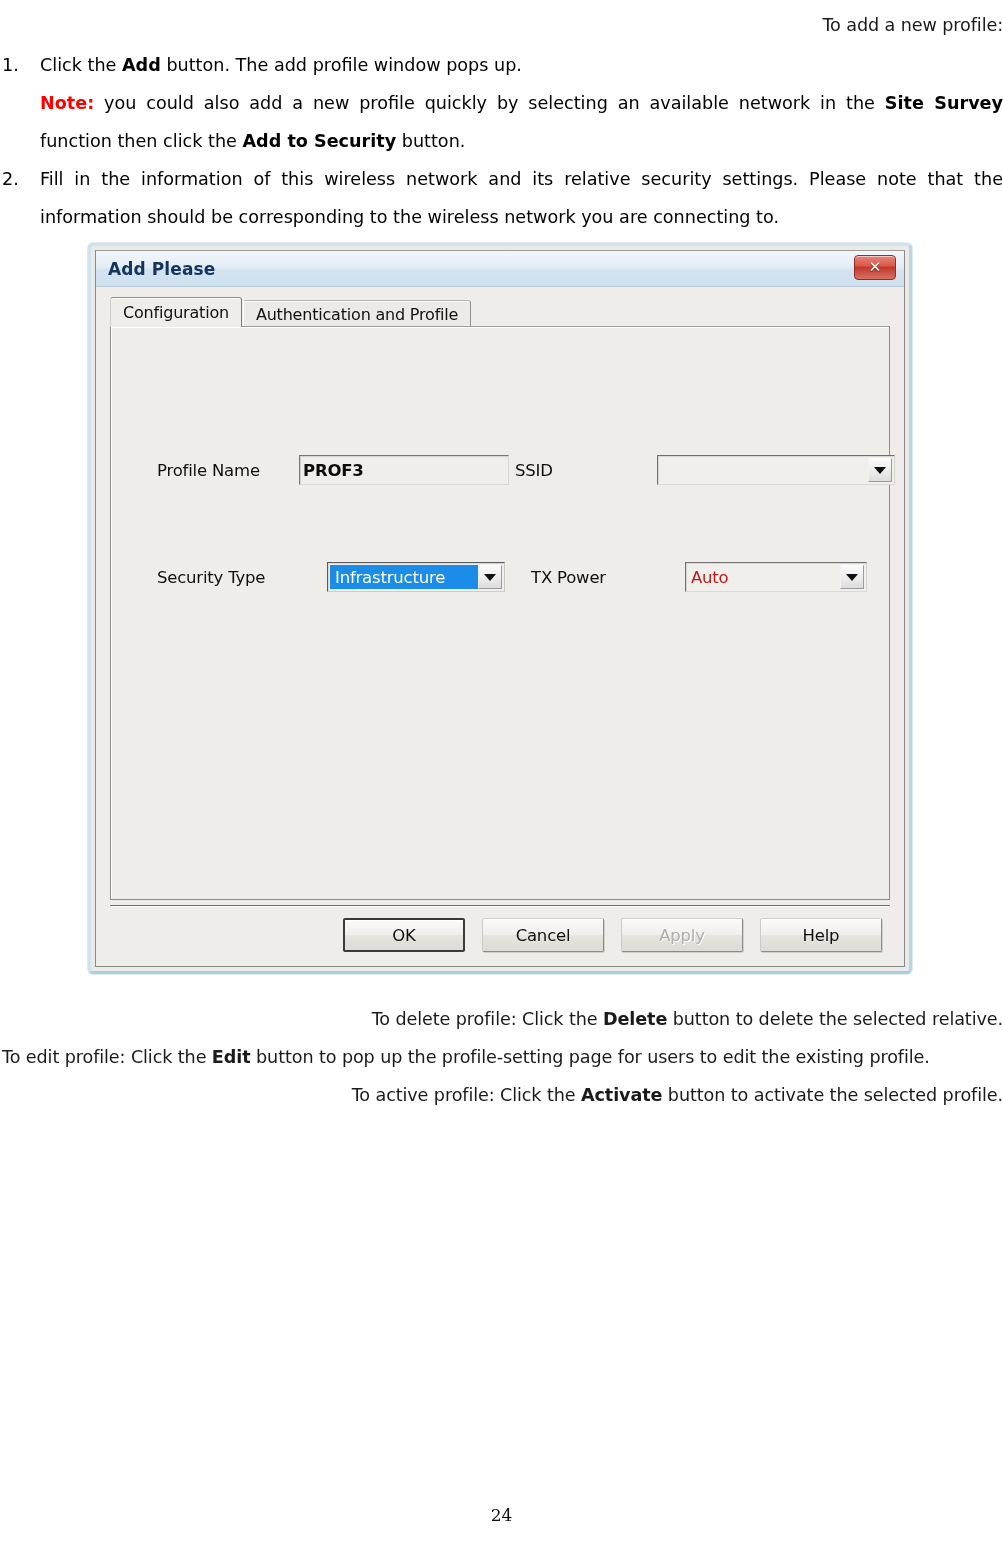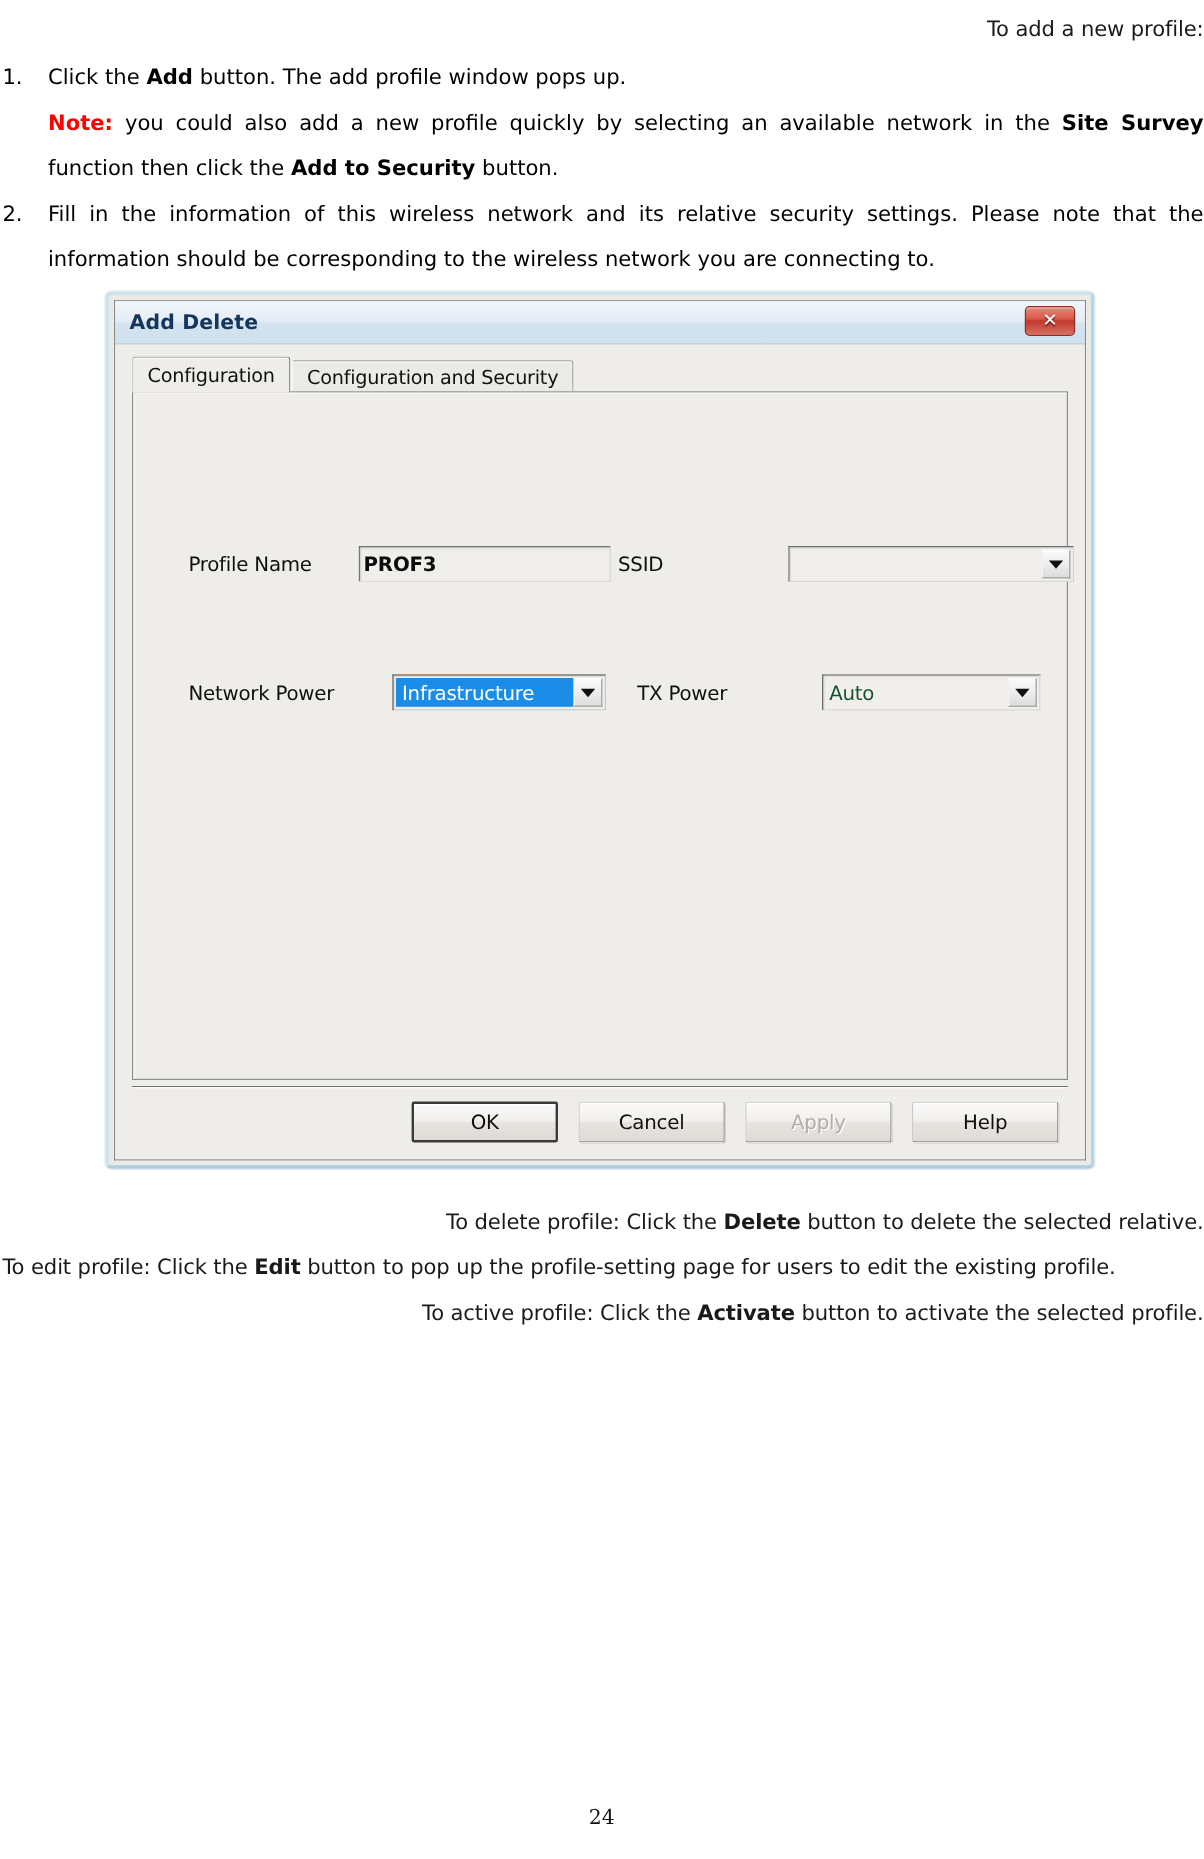--- a/index.html
+++ b/index.html
@@ -246,21 +246,21 @@
     display: flex;
     align-items: stretch;
     cursor: pointer;
   }
   .combo .cval {
     flex: 1 1 auto;
     display: flex;
     align-items: center;
     padding-left: 5px;
     font-size: 16.5px;
-    color: #14532d;
+    color: #b91c1c;
     letter-spacing: -0.2px;
     overflow: hidden;
     white-space: nowrap;
   }
   .combo .cval.selected {
     background: #1b8ce8;
     color: #ffffff;
     margin: 2px 0 2px 2px;
   }
   .combo .arrow {
@@ -368,55 +368,55 @@
     <div class="list-body justify" style="width:963px;">Fill in the information of this wireless network and its relative security settings. Please note that the information should be corresponding to the wireless network you are connecting to.</div>
   </div>
 
 </div>
 
 <div class="shot-wrap">
   <div class="dialog">
     <div class="dialog-inner">
 
       <div class="titlebar">
-        <div class="title-text">Add Delete</div>
+        <div class="title-text">Add Please</div>
         <div class="close-btn">
           <span class="x">✕</span>
         </div>
       </div>
 
       <div class="dlg-body">
 
         <div class="tabstrip">
           <div class="tab active">
             <span>Configuration</span>
           </div>
           <div class="tab inactive">
-            <span>Configuration and Security</span>
+            <span>Authentication and Profile</span>
           </div>
         </div>
 
         <div class="tabpage">
 
           <div class="form-row row-1">
             <span class="lbl lbl-profile">Profile Name</span>
             <div class="textbox">
               <span class="val">PROF3</span>
             </div>
             <span class="lbl lbl-ssid">SSID</span>
             <div class="combo combo-ssid">
               <div class="cval"></div>
               <div class="arrow">
                   <i></i>
                 </div>
             </div>
           </div>
 
           <div class="form-row row-2">
-            <span class="lbl lbl-nettype">Network Power</span>
+            <span class="lbl lbl-nettype">Security Type</span>
             <div class="combo combo-nettype focused">
               <div class="cval selected">Infrastructure</div>
               <div class="arrow">
                   <i></i>
                 </div>
             </div>
             <span class="lbl lbl-txpower">TX Power</span>
             <div class="combo combo-txpower">
               <div class="cval">Auto</div>
               <div class="arrow">

